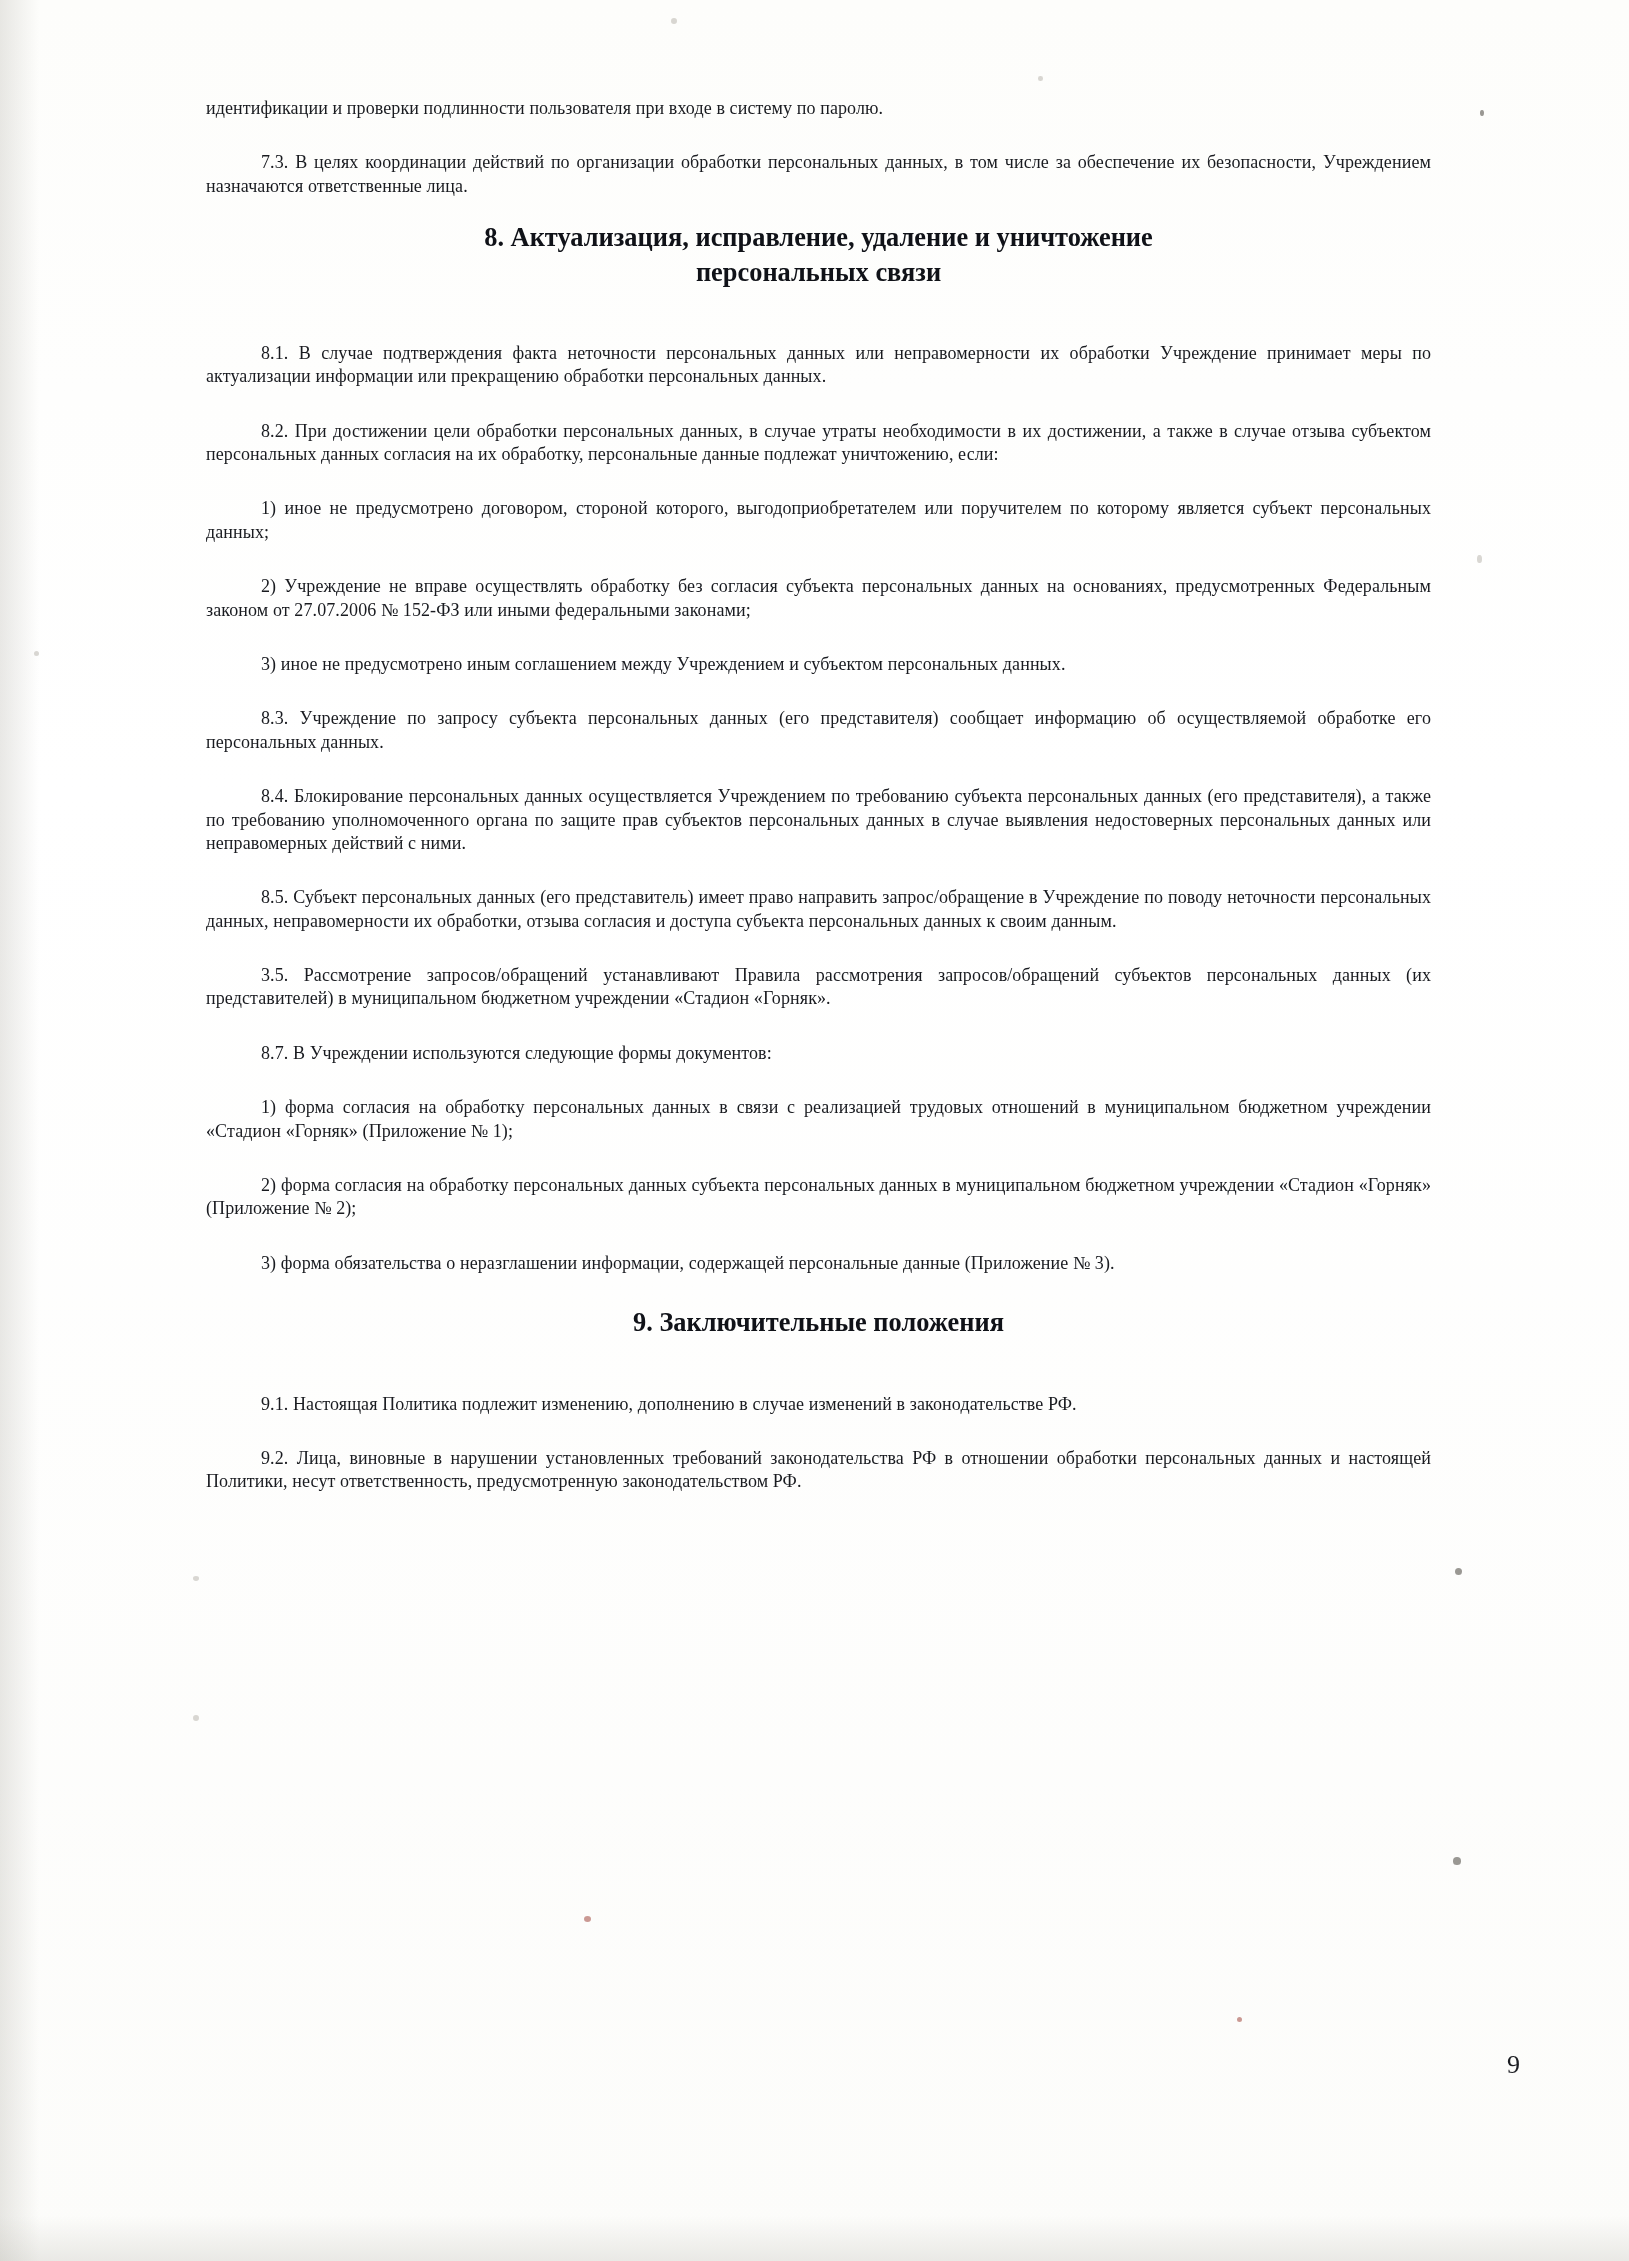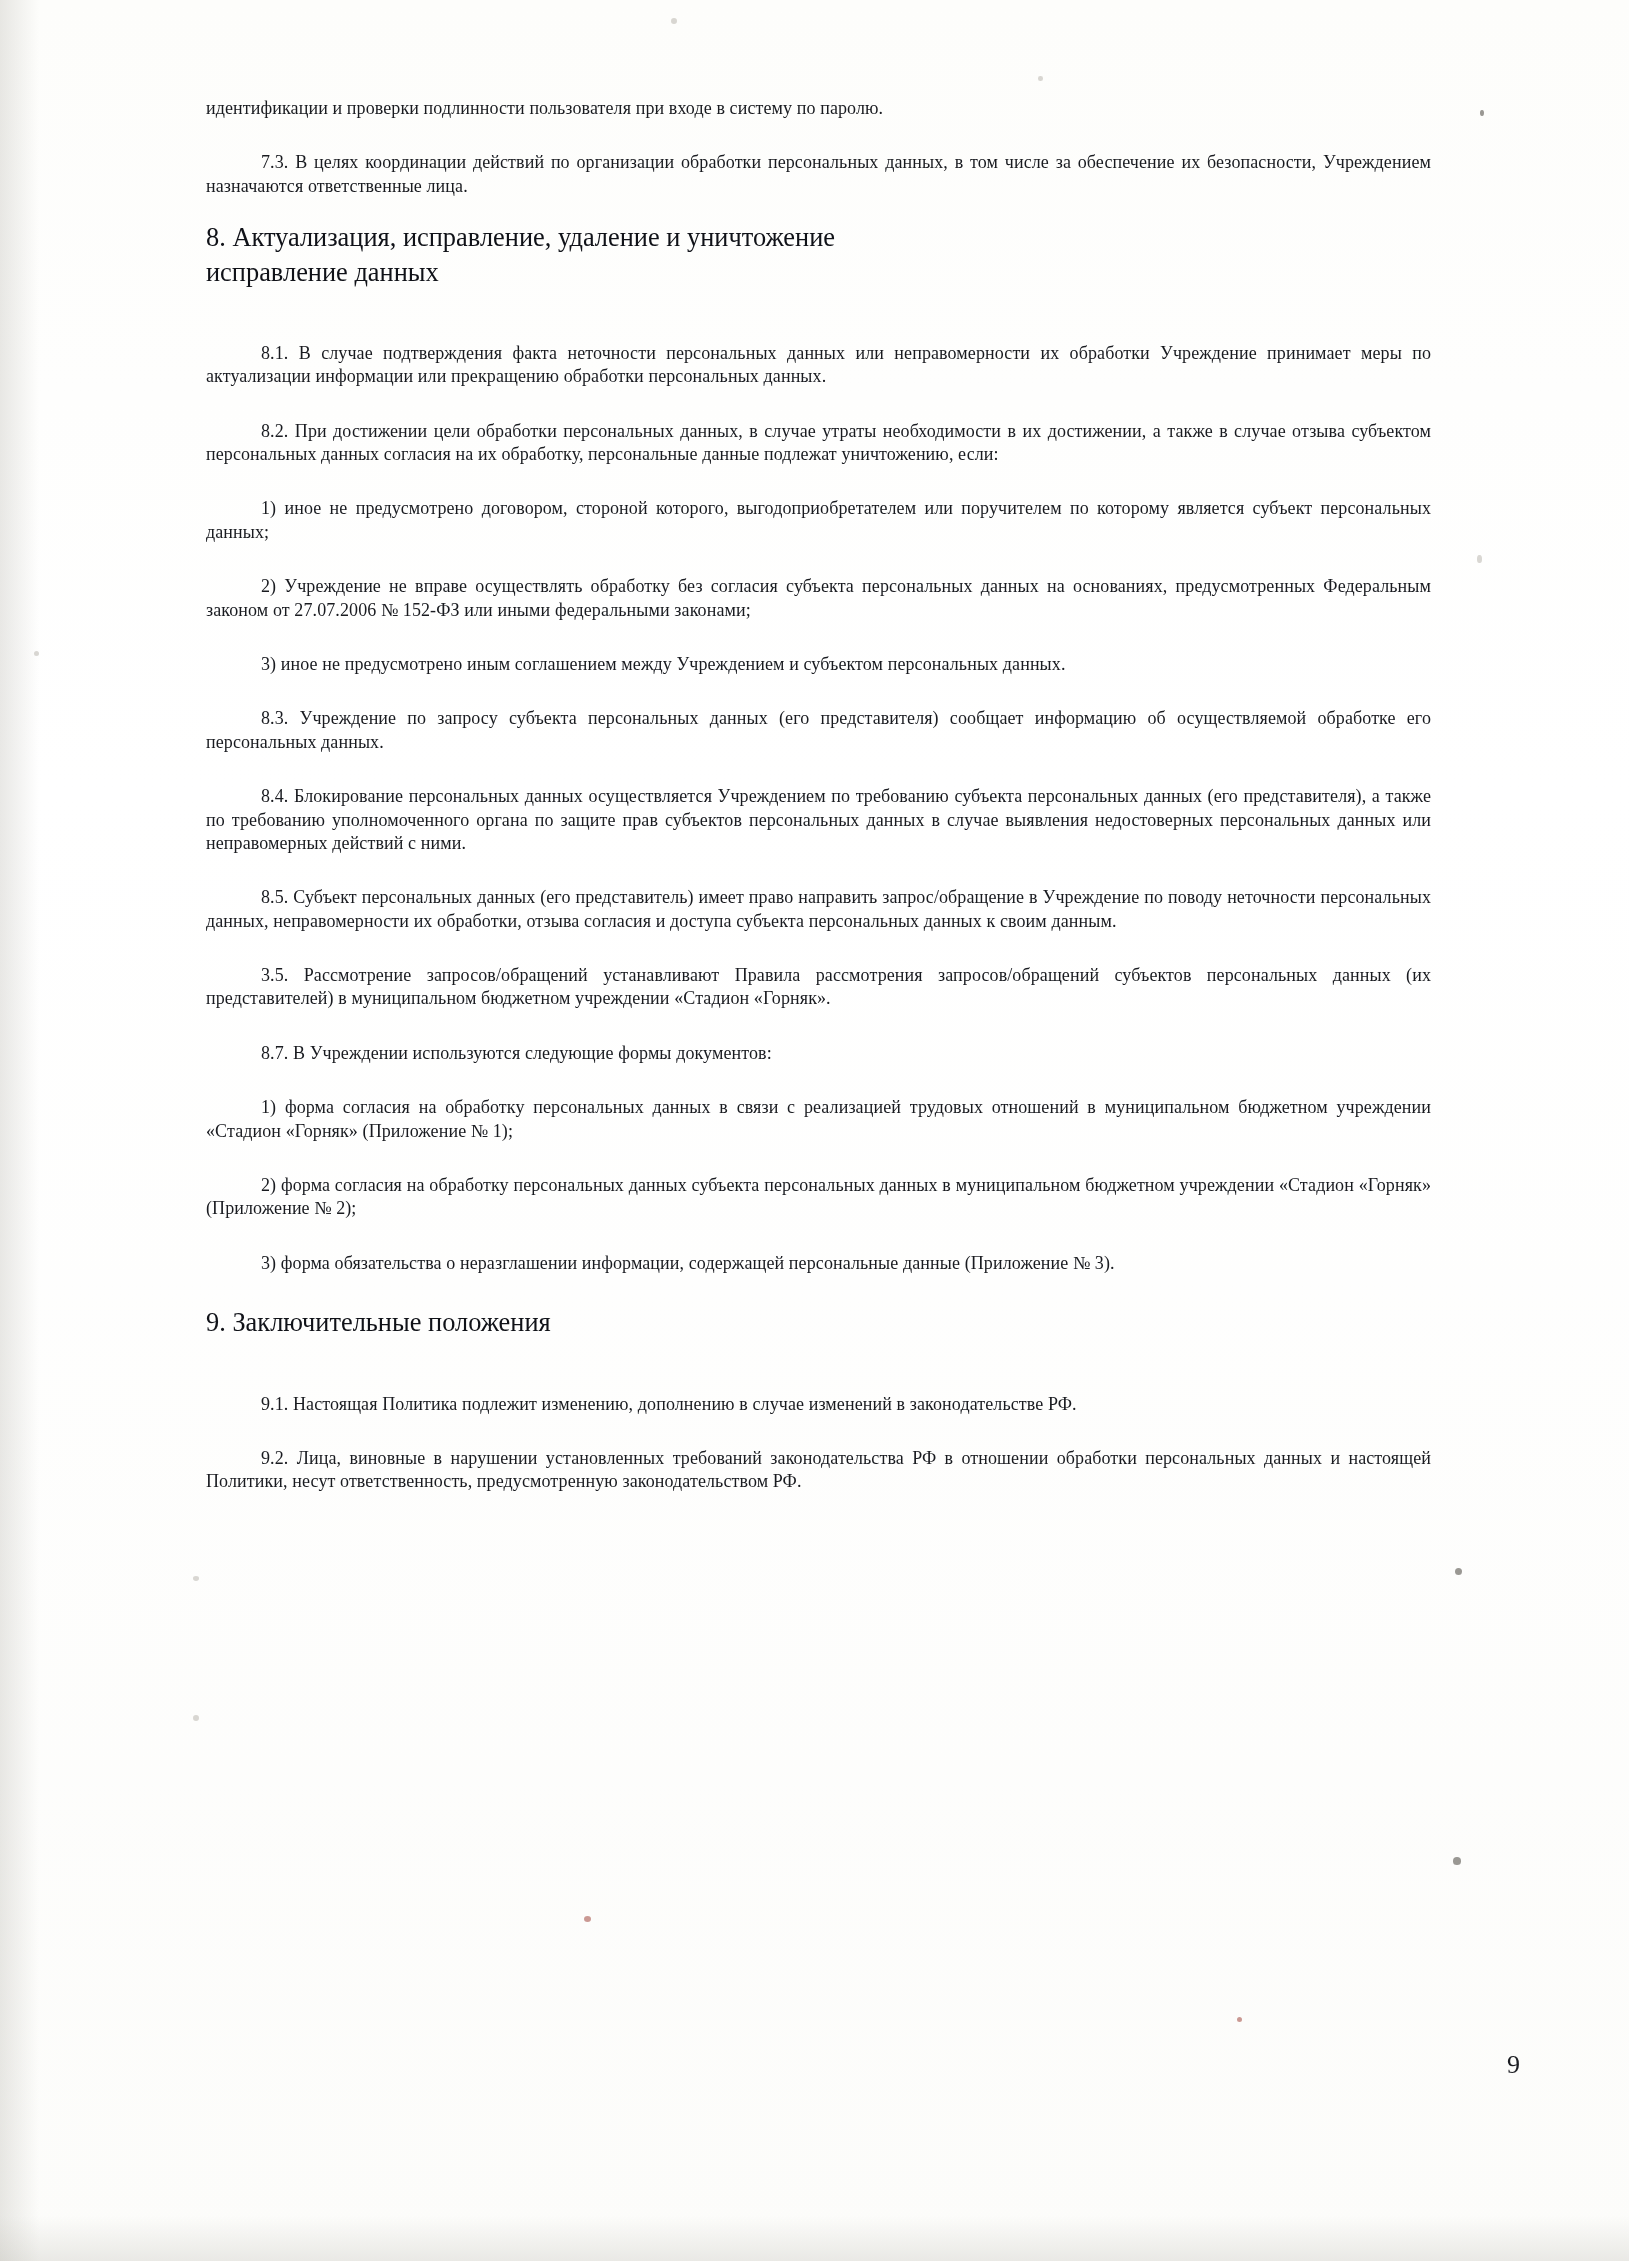--- a/index.html
+++ b/index.html
@@ -45,22 +45,22 @@
     margin-top: 31px;
   }
 
   p.noindent {
     text-indent: 0;
   }
 
   h2.heading {
     margin: 0;
     font-size: 26.4px;
-    font-weight: normal;
-    text-align: left;
+    font-weight: bold;
+    text-align: center;
     line-height: 1.30;
     color: #101218;
   }
   .gap-md { height: 22px; }
   .gap-lg { height: 30px; }
 
   .page-number {
     position: absolute;
     right: 110px;
     top: 2050px;
@@ -113,21 +113,21 @@
   <div class="speck red" style="left:584px; top:1916px; width:7px; height:5.8px;"></div>
   <div class="speck red" style="left:1237px; top:2017px; width:5.2px; height:5.2px;"></div>
 
   <div class="content">
 
     <p class="noindent">идентификации и проверки подлинности пользователя при входе в систему по паролю.</p>
     <p class="indent">7.3. В целях координации действий по организации обработки персональных данных, в том числе за обеспечение их безопасности, Учреждением назначаются ответственные лица.</p>
 
     <div class="gap-md"></div>
     <h2 class="heading">8. Актуализация, исправление, удаление и уничтожение</h2>
-    <h2 class="heading">исправление данных</h2>
+    <h2 class="heading">персональных связи</h2>
     <div class="gap-md"></div>
 
     <p class="indent">8.1. В случае подтверждения факта неточности персональных данных или неправомерности их обработки Учреждение принимает меры по актуализации информации или прекращению обработки персональных данных.</p>
     <p class="indent">8.2. При достижении цели обработки персональных данных, в случае утраты необходимости в их достижении, а также в случае отзыва субъектом персональных данных согласия на их обработку, персональные данные подлежат уничтожению, если:</p>
     <p class="indent">1) иное не предусмотрено договором, стороной которого, выгодоприобретателем или поручителем по которому является субъект персональных данных;</p>
     <p class="indent">2) Учреждение не вправе осуществлять обработку без согласия субъекта персональных данных на основаниях, предусмотренных Федеральным законом от 27.07.2006 № 152-ФЗ или иными федеральными законами;</p>
     <p class="indent">3) иное не предусмотрено иным соглашением между Учреждением и субъектом персональных данных.</p>
     <p class="indent">8.3. Учреждение по запросу субъекта персональных данных (его представителя) сообщает информацию об осуществляемой обработке его персональных данных.</p>
     <p class="indent">8.4. Блокирование персональных данных осуществляется Учреждением по требованию субъекта персональных данных (его представителя), а также по требованию уполномоченного органа по защите прав субъектов персональных данных в случае выявления недостоверных персональных данных или неправомерных действий с ними.</p>
     <p class="indent">8.5. Субъект персональных данных (его представитель) имеет право направить запрос/обращение в Учреждение по поводу неточности персональных данных, неправомерности их обработки, отзыва согласия и доступа субъекта персональных данных к своим данным.</p>

